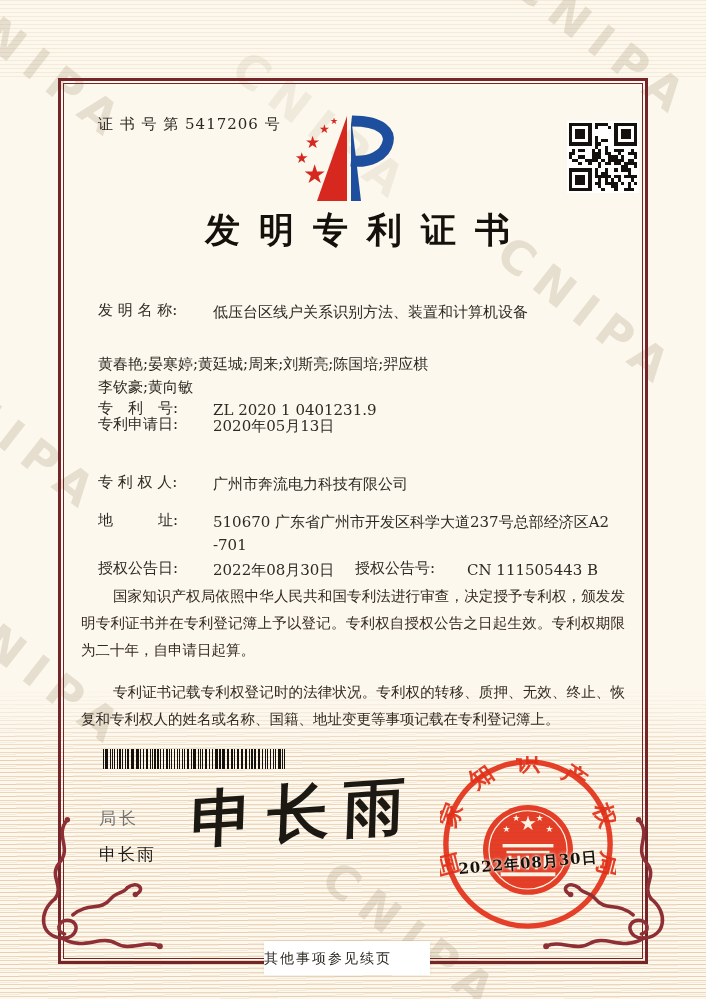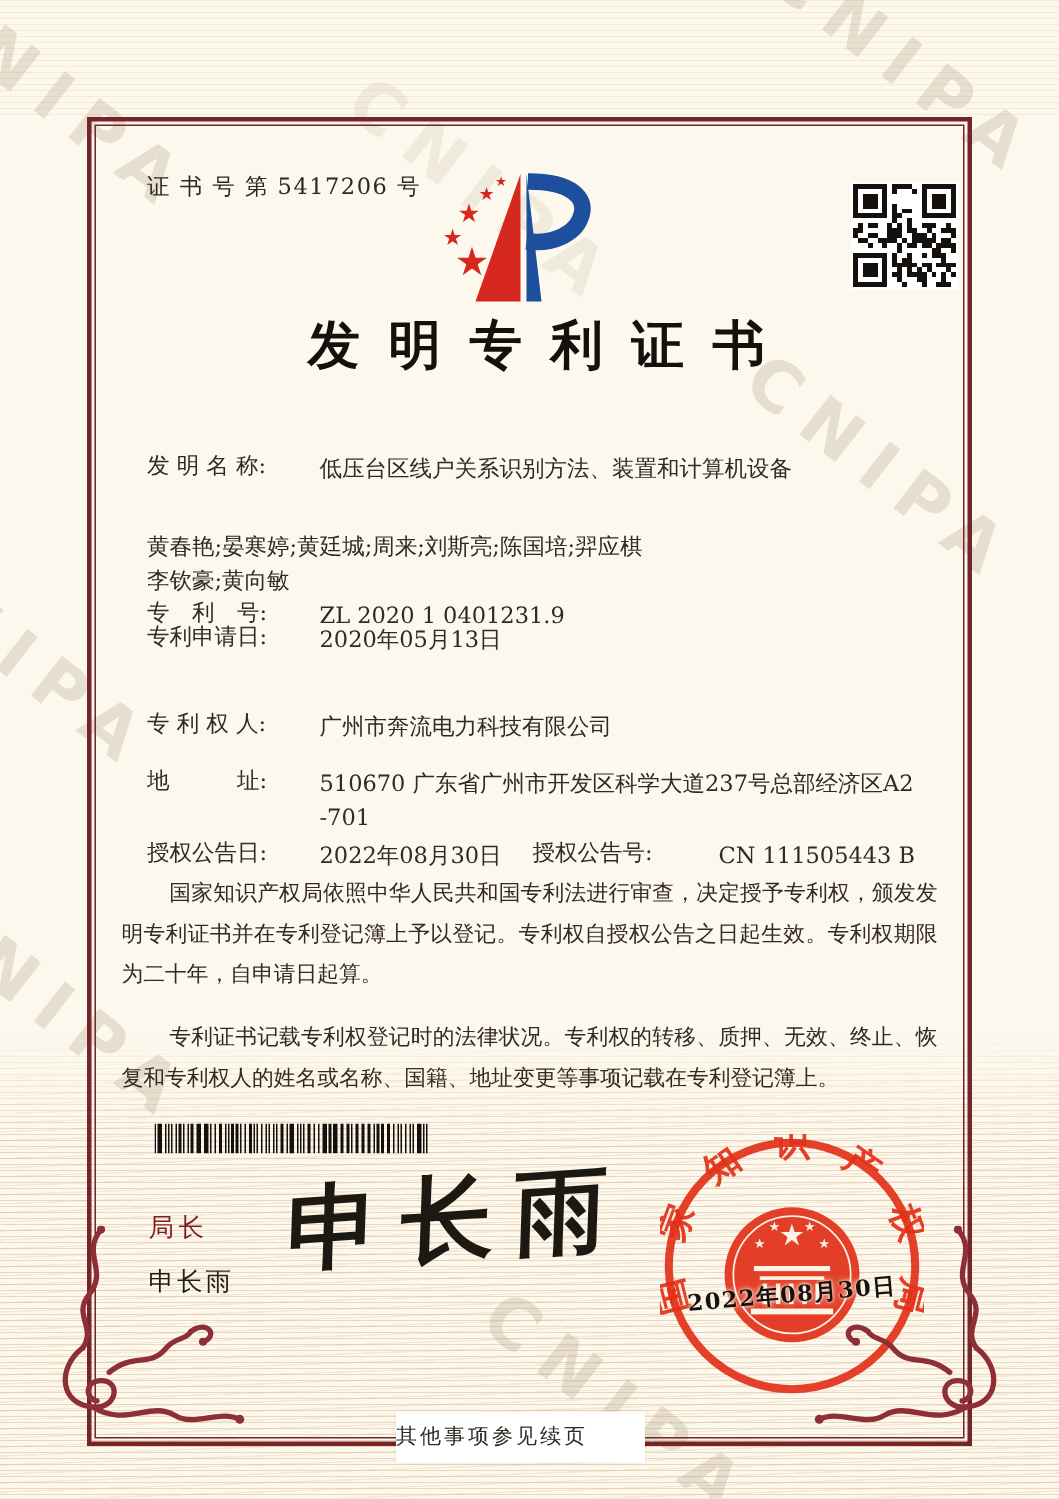--- a/index.html
+++ b/index.html
@@ -33,31 +33,31 @@
              letter-spacing:1px; color:#2b2722; }
   .logo { position:absolute; left:224px; top:32px; width:130px; height:92px; }
   .qr { position:absolute; left:506px; top:40px; width:72px; height:72px; }
   .title { position:absolute; left:0; right:0; top:126px; text-align:center;
            font-size:35px; font-weight:bold; letter-spacing:19px; padding-left:28px;
            color:#14110d; }
   
   .row { position:absolute; left:37px; right:24px; display:flex; font-size:15px; }
   .lbl { flex:0 0 115px; white-space:pre; color:#2e2a24; }
   .val { white-space:pre-line; color:#2e2a24; line-height:23px; }
-  .pair2 { position:absolute; left:257px; top:0; display:flex;gap:12px; }
+  .pair2 { position:absolute; left:257px; top:0; display:flex; }
   .pair2 .lbl { flex:0 0 112px; }
   
   .body { position:absolute; left:20px; right:20px; top:502px;
           font-size:14.5px; line-height:27px; text-align:justify; color:#33291f; }
   .body p { text-indent:2.2em; }
   .body p + p { margin-top:15px; }
   
   .barcode { position:absolute; left:42px; top:668px; width:187px; height:20px; }
   .signer-title { position:absolute; left:38px; top:726px; font-size:17px;
-                  letter-spacing:3px; color:#7f1d1d;
+                  letter-spacing:3px; color:#737373;
                   font-family:"DejaVu Sans","Liberation Sans",sans-serif; }
   .signer-name  { position:absolute; left:38px; top:762px; font-size:17px;
                   letter-spacing:2px; color:#221f1b;
                   font-family:"DejaVu Sans","Liberation Sans",sans-serif; }
   .signature { position:absolute; left:130px; top:688px; width:280px;
                font-size:62px; letter-spacing:14px; color:#1c1913;
                transform:rotate(-4deg) skewX(-6deg); font-weight:bold; }
   .seal { position:absolute; left:379px; top:675px; width:176px; height:176px; }
   .seal svg { position:absolute; inset:0; }
   .seal-date { position:absolute; left:0; right:0; top:98px; text-align:center;

